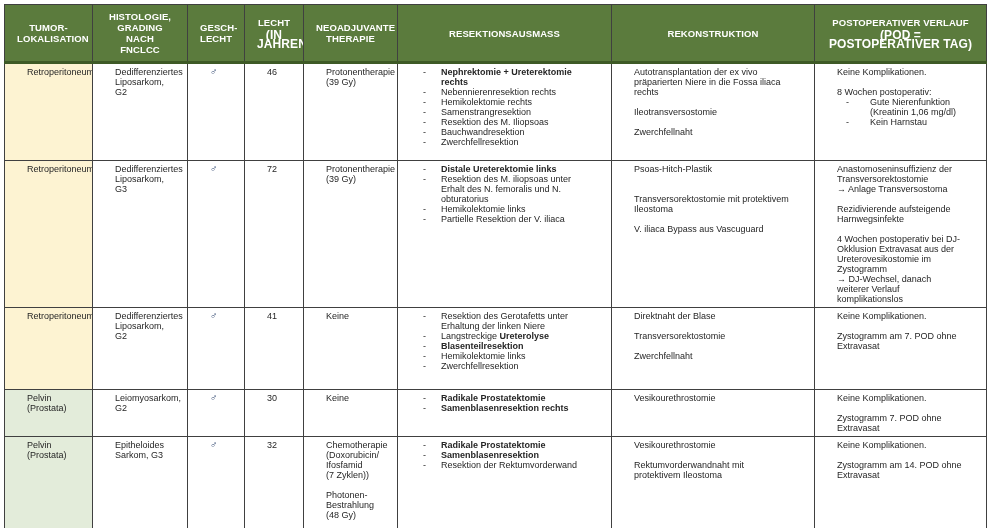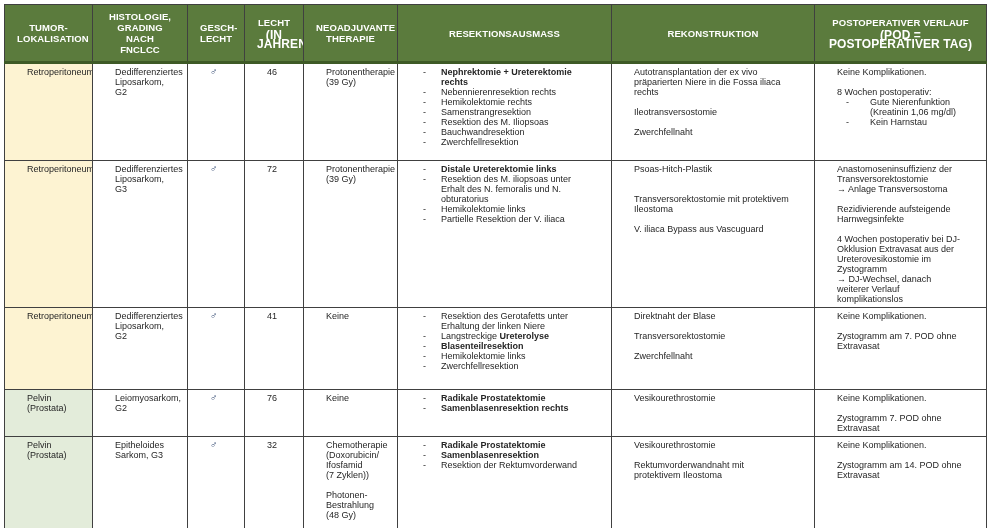--- a/index.html
+++ b/index.html
@@ -236,21 +236,21 @@
           <td class="c-postop">
             <div class="para">Keine Komplikationen.</div>
             <div class="para blank"></div>
             <div class="para">Zystogramm am 7. POD ohne Extravasat</div>
           </td>
         </tr>
         <tr>
           <td class="c-loc" style="background: rgb(227, 236, 218);">Pelvin (Prostata)</td>
           <td>Leiomyosarkom, G2</td>
           <td class="c-sex">♂</td>
-          <td>76</td>
+          <td>30</td>
           <td>
             <div class="para">Keine</div>
           </td>
           <td class="c-res">
             <div class="li">
               <span class="dash">-</span>
               <span class="txt"><span class="b">Radikale Prostatektomie</span></span>
             </div>
             <div class="li">
               <span class="dash">-</span>

